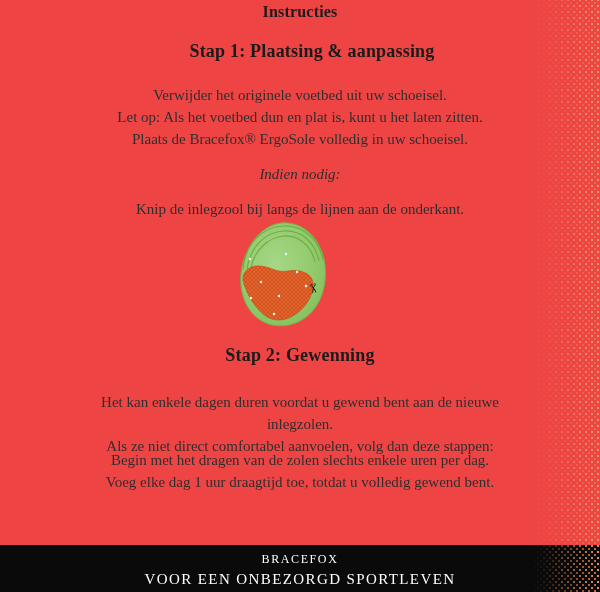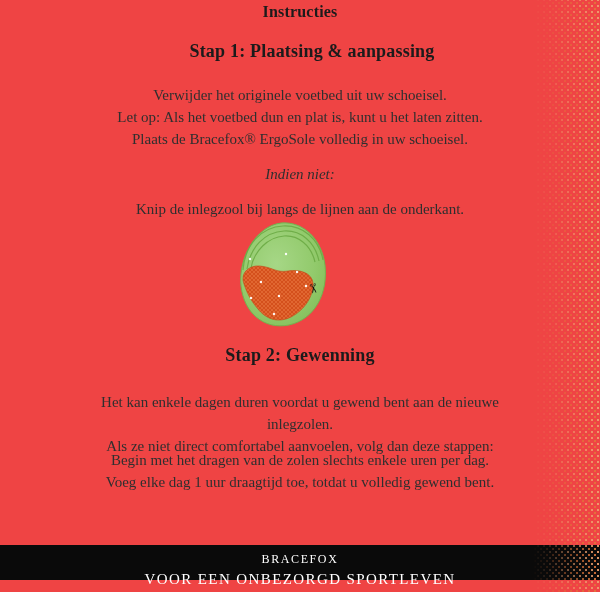--- a/index.html
+++ b/index.html
@@ -32,21 +32,21 @@
   }
   .scissors {
     position:absolute; left:308px; top:282px;
     font-size:13px; color:#111;
     transform:rotate(80deg);
     line-height:1;
   }
 
   .footer {
     position:absolute; left:0; top:545px;
-    width:100%; height:35px;
+    width:100%; height:47px;
     background:#0a0a0a;
     color:#ffffff;
     text-align:center;
     z-index:1;
     padding-top:7px;
   }
   .brand { font-size:12px; letter-spacing:1.6px; }
   .tagline { font-size:15px; letter-spacing:1.4px; margin-top:4px; }
 
   .dots {
@@ -67,21 +67,21 @@
 <div class="sheet">
 
   <div class="abs title">Instructies</div>
 
   <div class="abs step-heading h-step1">Stap 1: Plaatsing &amp; aanpassing</div>
 
   <div class="abs body-text pre p1">Verwijder het originele voetbed uit uw schoeisel.
 Let op: Als het voetbed dun en plat is, kunt u het laten zitten.
 Plaats de Bracefox® ErgoSole volledig in uw schoeisel.</div>
 
-  <div class="abs body-text note-label">Indien niet:</div>
+  <div class="abs body-text note-label">Indien nodig:</div>
   <div class="abs body-text note-line">Knip de inlegzool bij langs de lijnen aan de onderkant.</div>
 
   <svg class="illustration" viewBox="0 0 102 110" xmlns="http://www.w3.org/2000/svg" aria-hidden="true">
     <defs>
       <radialGradient id="greenGrad" cx="42%" cy="40%" r="75%">
         <stop offset="0%" stop-color="#a6d786"></stop>
         <stop offset="60%" stop-color="#92ca6c"></stop>
         <stop offset="100%" stop-color="#7fbc55"></stop>
       </radialGradient>
       <pattern id="xh" width="4" height="4" patternUnits="userSpaceOnUse">

